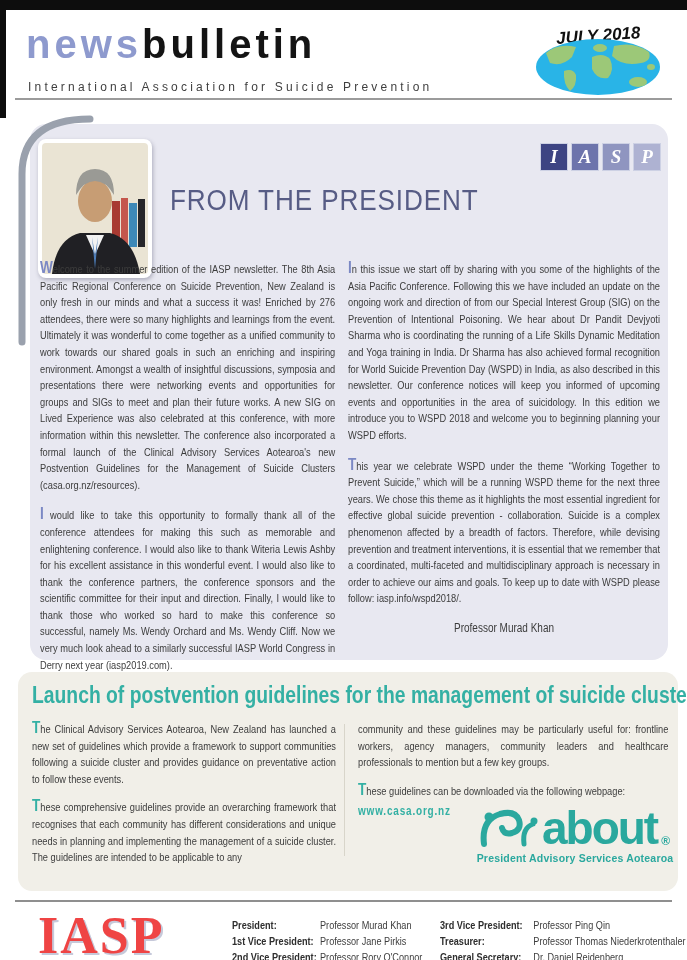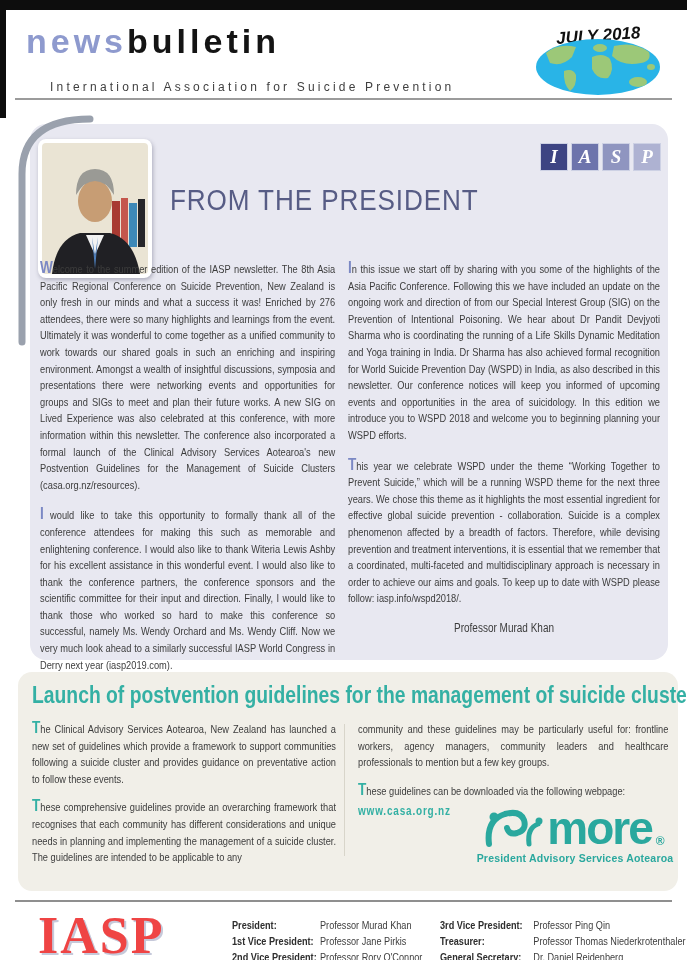--- a/index.html
+++ b/index.html
@@ -6,24 +6,24 @@
   html,body { background:#fff; }
   #page {
     position:relative; width:687px; height:960px; background:#ffffff;
     font-family:"Liberation Sans", sans-serif; overflow:hidden;
   }
   
   .scan-top  { position:absolute; left:0; top:0; width:687px; height:10px; background:#0d0d0d; }
   .scan-left { position:absolute; left:0; top:0; width:6px; height:118px; background:#0d0d0d; }
 
   
-  .masthead-title { position:absolute; left:26px; top:22px; font-size:34px; font-weight:bold; letter-spacing:4px; white-space:nowrap; }
+  .masthead-title { position:absolute; left:26px; top:22px; font-size:40px; font-weight:bold; letter-spacing:4px; white-space:nowrap; }
   .masthead-title .t-news { color:#8e9ace; }
   .masthead-title .t-bulletin { color:#141414; }
-  .masthead-subtitle { position:absolute; left:28px; top:80px; font-size:12px; letter-spacing:3.2px; color:#3f3f3f; white-space:nowrap;margin-left:22px; }
+  .masthead-subtitle { position:absolute; left:28px; top:80px; font-size:12px; letter-spacing:3.2px; color:#3f3f3f; white-space:nowrap; }
   .issue-date { position:absolute; left:556px; top:26px; font-size:17px; font-weight:bold; font-style:italic; color:#101010; transform:rotate(-4deg); white-space:nowrap; }
   .globe { position:absolute; left:534px; top:37px; width:128px; height:60px; }
   .header-rule { position:absolute; left:15px; top:98px; width:657px; height:2px; background:#9b9b9b; }
 
   
   .president-box { position:absolute; left:30px; top:124px; width:638px; height:536px; background:#e8e8f1; border-radius:16px; }
   .corner-accent { position:absolute; left:10px; top:112px; width:84px; height:244px; }
   .photo-frame { position:absolute; left:38px; top:139px; width:114px; height:139px; background:#ffffff; border-radius:8px; padding:4px; box-shadow:1px 2px 4px rgba(60,60,90,.35); }
   .photo-frame svg { display:block; width:106px; height:131px; border-radius:4px; }
   .president-heading { position:absolute; left:170px; top:184px; font-size:29px; font-weight:400; color:#575c85; letter-spacing:1px; transform:scaleX(.9); transform-origin:left top; white-space:nowrap; }
@@ -145,21 +145,21 @@
   </div>
 
   <div class="casa-logo">
     <div class="casa-main">
       <svg width="58" height="44" viewBox="0 0 58 44">
         <path d="M4,40 Q1,16 20,10 Q35,6 39,16 Q42,26 32,29 Q24,31 22,24" fill="none" stroke="#2aa89e" stroke-width="6" stroke-linecap="round"></path>
         <circle cx="9" cy="13" r="4.5" fill="#2aa89e"></circle>
         <path d="M44,40 Q42,24 53,20" fill="none" stroke="#2aa89e" stroke-width="5" stroke-linecap="round"></path>
         <circle cx="54" cy="17" r="3.5" fill="#2aa89e"></circle>
       </svg>
-      <span class="casa-word">more</span>
+      <span class="casa-word">about</span>
       <span class="casa-reg">®</span>
     </div>
     <div class="casa-tagline">President Advisory Services Aotearoa</div>
   </div>
 
   <div class="footer-rule"></div>
   <div class="footer-logo">IASP</div>
 
   <div class="officers officers-1">
     <div class="row">

